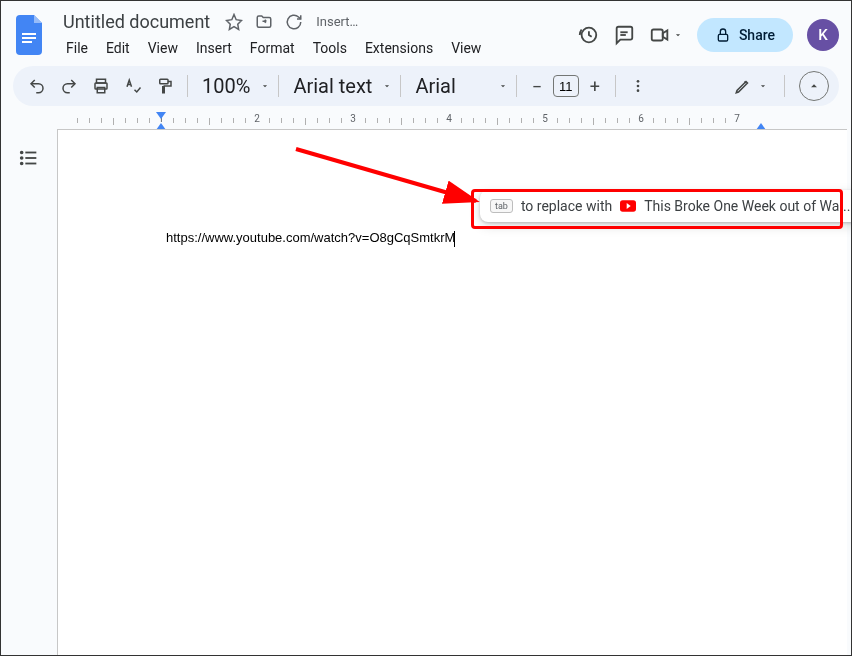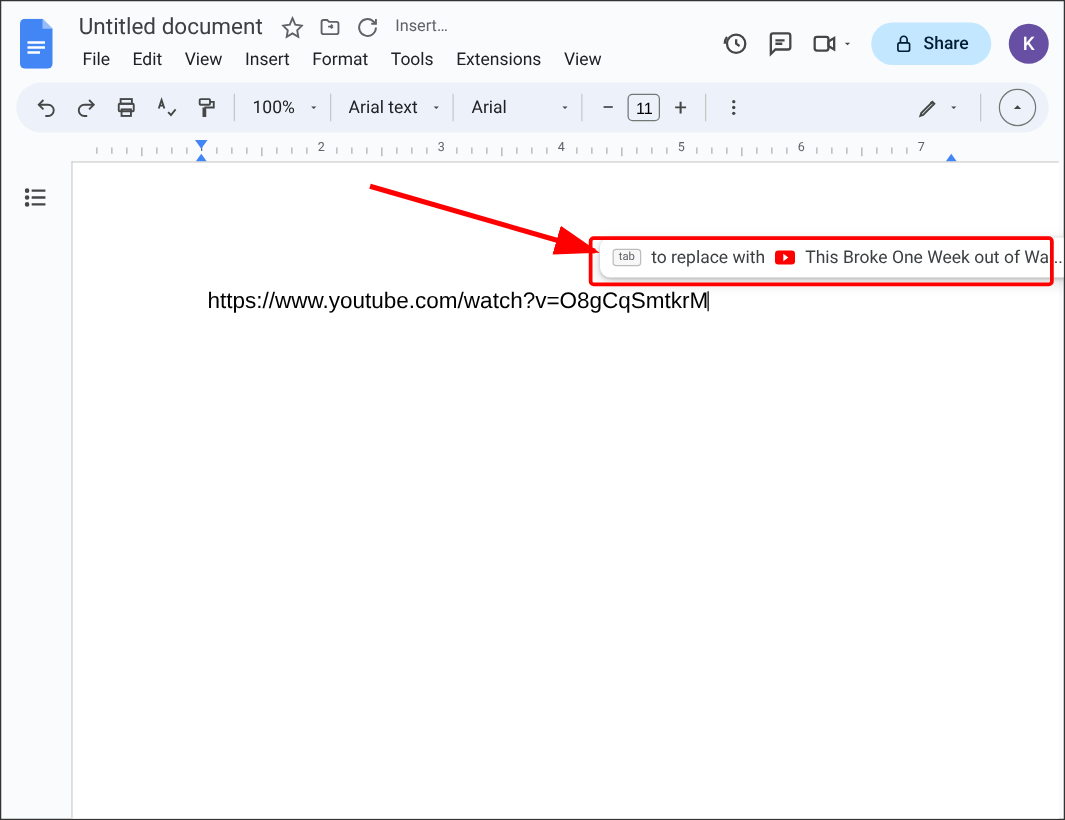--- a/index.html
+++ b/index.html
@@ -45,21 +45,21 @@
   }
   
   .toolbar-wrap { padding: 6px 12px 0 12px;}
   .toolbar {
     background:#edf2fa; border-radius:24px;
     display:flex; align-items:center; padding:4px 10px;
     gap:4px; height:40px;
   }
   .tb-btn { width:28px; height:28px; display:flex; align-items:center; justify-content:center; color:#444746; border-radius:4px; cursor:pointer; }
   .tb-sep { width:1px; height:22px; background:#c7c7c7; margin:0 4px; }
-  .tb-text { font-size:14px; color:#202124; padding:0 6px; display:flex; align-items:center; gap:6px;text-align:right; }
+  .tb-text { font-size:20px; color:#202124; padding:0 6px; display:flex; align-items:center; gap:6px;text-align:right; }
   .tb-dropdown { display:flex; align-items:center; gap:4px; cursor:pointer; }
   .font-size-box {
     display:flex; align-items:center; border-radius:4px;
   }
   .fs-btn{ width:24px; height:24px; display:flex; align-items:center; justify-content:center; cursor:pointer; color:#444746; font-size:18px;}
   .fs-input{ width:26px; height:22px; border:1px solid #747775; border-radius:4px; text-align:center; font-size:13px; background:#edf2fa; margin:0 4px;}
   .toolbar-spacer{ flex:1; }
   .collapse-btn{
     width:30px; height:30px; border:1px solid #747775; border-radius:50%;
     display:flex; align-items:center; justify-content:center; color:#444746; cursor:pointer;
@@ -79,21 +79,21 @@
   .outline-col{ width:56px; display:flex; justify-content:center; padding-top:18px;}
   .outline-btn{ color:#444746; cursor:pointer;}
   .page-viewport{ flex:1; overflow:hidden; position:relative;}
   .page{
     background:#fff; width:790px; min-height:900px;
     border:1px solid #c7c7c7; border-right:none; position:relative;
     margin-left:0;
   }
   .page-content{
     padding:100px 0 0 108px;
-    font-family: Arial, sans-serif; font-size:18px; color:#000;
+    font-family: Arial, sans-serif; font-size:13px; color:#000;
     position:relative;
   }
   .cursor{ display:inline-block; width:1px; height:16px; background:#000; vertical-align:middle; margin-left:-1px;}
   
   .chip-popup{
     position:absolute;
     background:#fff; border-radius:8px;
     box-shadow:0 1px 3px rgba(0,0,0,.2),0 4px 12px rgba(0,0,0,.15);
     display:flex; align-items:center; gap:8px;
     padding:8px 10px; font-size:14px; color:#3c4043;

